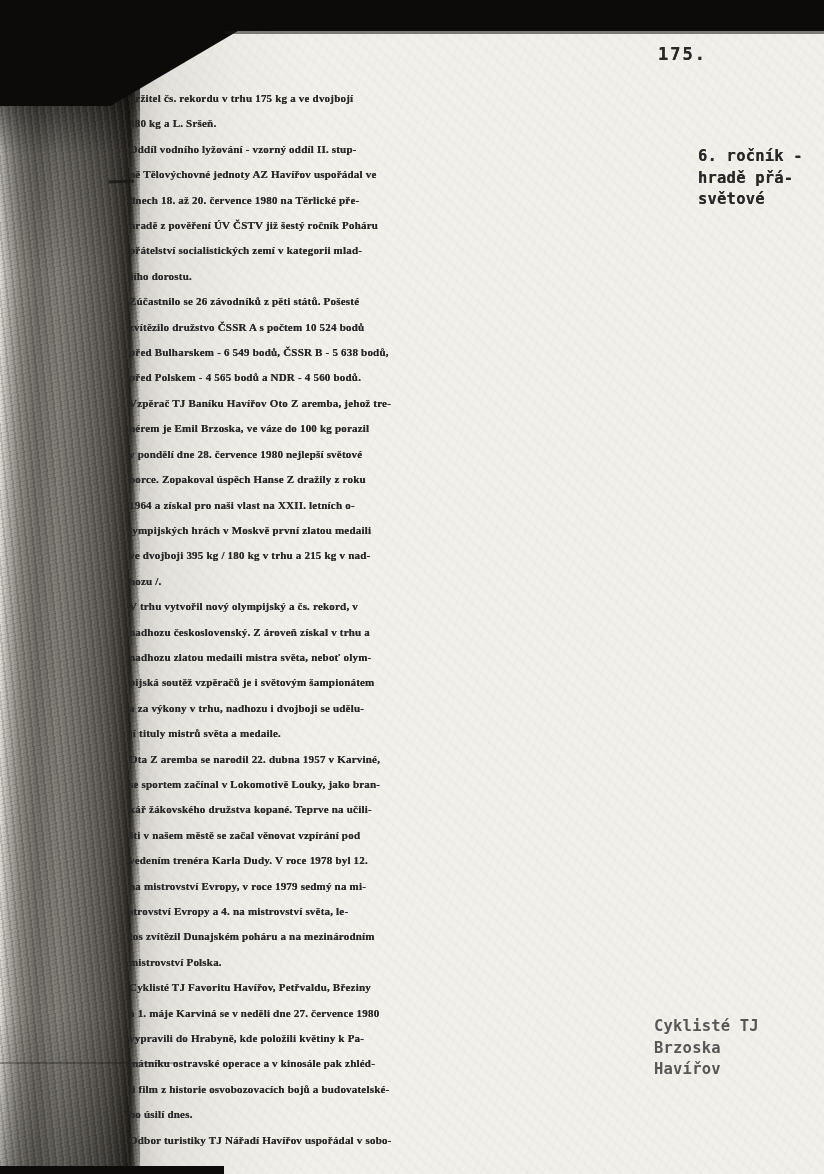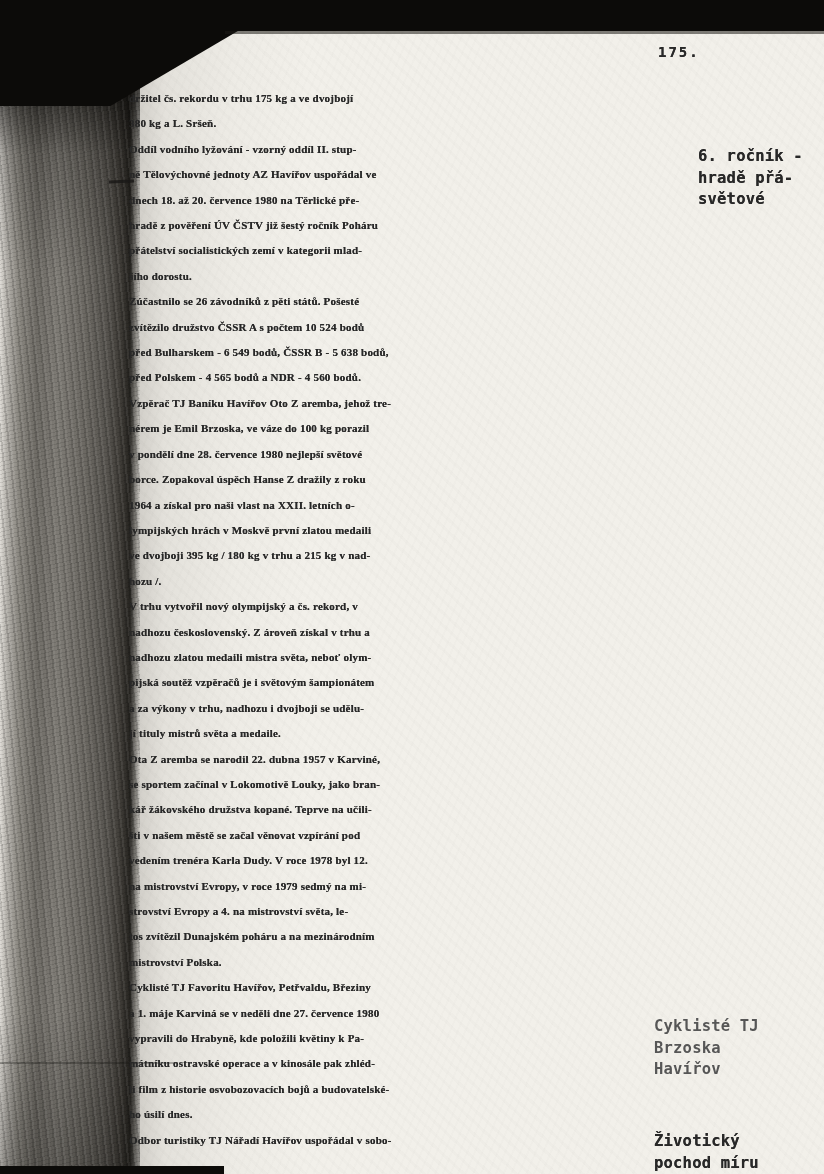--- a/index.html
+++ b/index.html
@@ -35,21 +35,21 @@
     clip-path:polygon(0 0, 100% 0, 100% 28%, 46% 100%, 0 100%);
   }
   
   .edge-bottom{position:absolute;left:0;top:1166px;width:224px;height:8px;background:#0c0b09;}
   
   .artifact-dash{position:absolute;left:109px;top:180px;width:25px;height:3px;background:rgba(25,24,22,0.8);transform:rotate(-2deg);}
   .artifact-line{position:absolute;left:0;top:1062px;width:178px;height:2px;background:rgba(20,19,17,0.30);}
   
   .page-number{
     position:absolute;left:658px;top:44px;
-    font-size:14px;font-weight:bold;letter-spacing:2px;color:var(--ink,#282828);
+    font-size:17px;font-weight:bold;letter-spacing:2px;color:var(--ink,#282828);
     text-shadow:0 0 0.6px rgba(35,35,35,0.85);
   }
   .body-text{
     position:absolute;left:129px;top:86px;width:560px;
     font-size:11px;line-height:25.4px;font-weight:bold;letter-spacing:0.2px;
     color:var(--ink,#282828);white-space:pre;
     text-shadow:0 0 0.6px rgba(35,35,35,0.85);
     font-family:Liberation Serif, serif;
   }
   .margin-notes{position:absolute;left:0;top:0;width:824px;height:1174px;pointer-events:none;}
@@ -73,15 +73,14 @@
   <div class="artifact-dash"></div>
   <div class="artifact-line"></div>
 
   <div class="page-number">175.</div>
 
   <div class="body-text"><div>držitel čs. rekordu v trhu 175 kg a ve dvojbojí</div><div>380 kg a L. Sršeň.</div><div>Oddíl vodního lyžování - vzorný oddíl II. stup-</div><div>ně Tělovýchovné jednoty AZ Havířov uspořádal ve</div><div>dnech 18. až 20. července 1980 na Těrlické pře-</div><div>hradě z pověření ÚV ČSTV již šestý ročník Poháru</div><div>přátelství socialistických zemí v kategorii mlad-</div><div>šího dorostu.</div><div>Zúčastnilo se 26 závodníků z pěti států. Pošesté</div><div>zvítězilo družstvo ČSSR A s počtem 10 524 bodů</div><div>před Bulharskem - 6 549 bodů, ČSSR B - 5 638 bodů,</div><div>před Polskem - 4 565 bodů a NDR - 4 560 bodů.</div><div>Vzpěrač TJ Baníku Havířov Oto Z aremba, jehož tre-</div><div>nérem je Emil Brzoska, ve váze do 100 kg porazil</div><div>v pondělí dne 28. července 1980 nejlepší světové</div><div>borce. Zopakoval úspěch Hanse Z dražily z roku</div><div>1964 a získal pro naši vlast na XXII. letních o-</div><div>lympijských hrách v Moskvě první zlatou medaili</div><div>ve dvojboji 395 kg / 180 kg v trhu a 215 kg v nad-</div><div>hozu /.</div><div>V trhu vytvořil nový olympijský a čs. rekord, v</div><div>nadhozu československý. Z ároveň získal v trhu a</div><div>nadhozu zlatou medaili mistra světa, neboť olym-</div><div>pijská soutěž vzpěračů je i světovým šampionátem</div><div>a za výkony v trhu, nadhozu i dvojboji se udělu-</div><div>jí tituly mistrů světa a medaile.</div><div>Ota Z aremba se narodil 22. dubna 1957 v Karviné,</div><div>se sportem začínal v Lokomotivě Louky, jako bran-</div><div>kář žákovského družstva kopané. Teprve na učili-</div><div>šti v našem městě se začal věnovat vzpírání pod</div><div>vedením trenéra Karla Dudy. V roce 1978 byl 12.</div><div>na mistrovství Evropy, v roce 1979 sedmý na mi-</div><div>strovství Evropy a 4. na mistrovství světa, le-</div><div>tos zvítězil Dunajském poháru a na mezinárodním</div><div>mistrovství Polska.</div><div>Cyklisté TJ Favoritu Havířov, Petřvaldu, Březiny</div><div>a 1. máje Karviná se v neděli dne 27. července 1980</div><div>vypravili do Hrabyně, kde položili květiny k Pa-</div><div>mátníku ostravské operace a v kinosále pak zhléd-</div><div>li film z historie osvobozovacích bojů a budovatelské-</div><div>ho úsilí dnes.</div><div>Odbor turistiky TJ Nářadí Havířov uspořádal v sobo-</div></div>
 
   <div class="margin-notes">
       <div class="mnote" style="top: 146px; margin-left: 44px;"><div>6. ročník -</div><div>hradě přá-</div><div>světové</div></div>
       <div class="mnote faint" style="top: 1016px;"><div>Cyklisté TJ</div><div>Brzoska</div><div>Havířov</div></div>
-      <div class="mnote" style="top: 1131px;"><div>Životický</div><div>pochod míru</div></div>
     </div>
 </div>
 
 </body></html>

